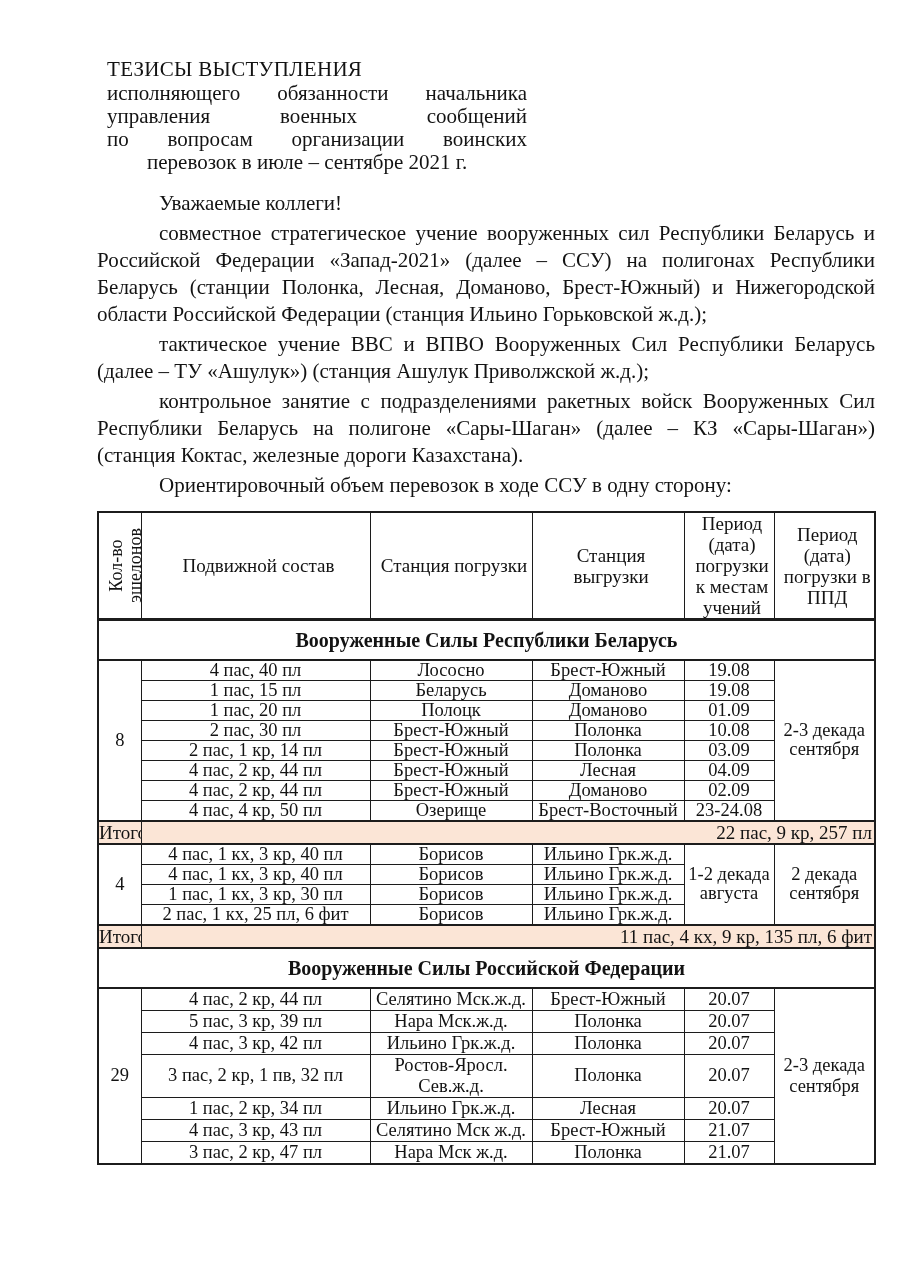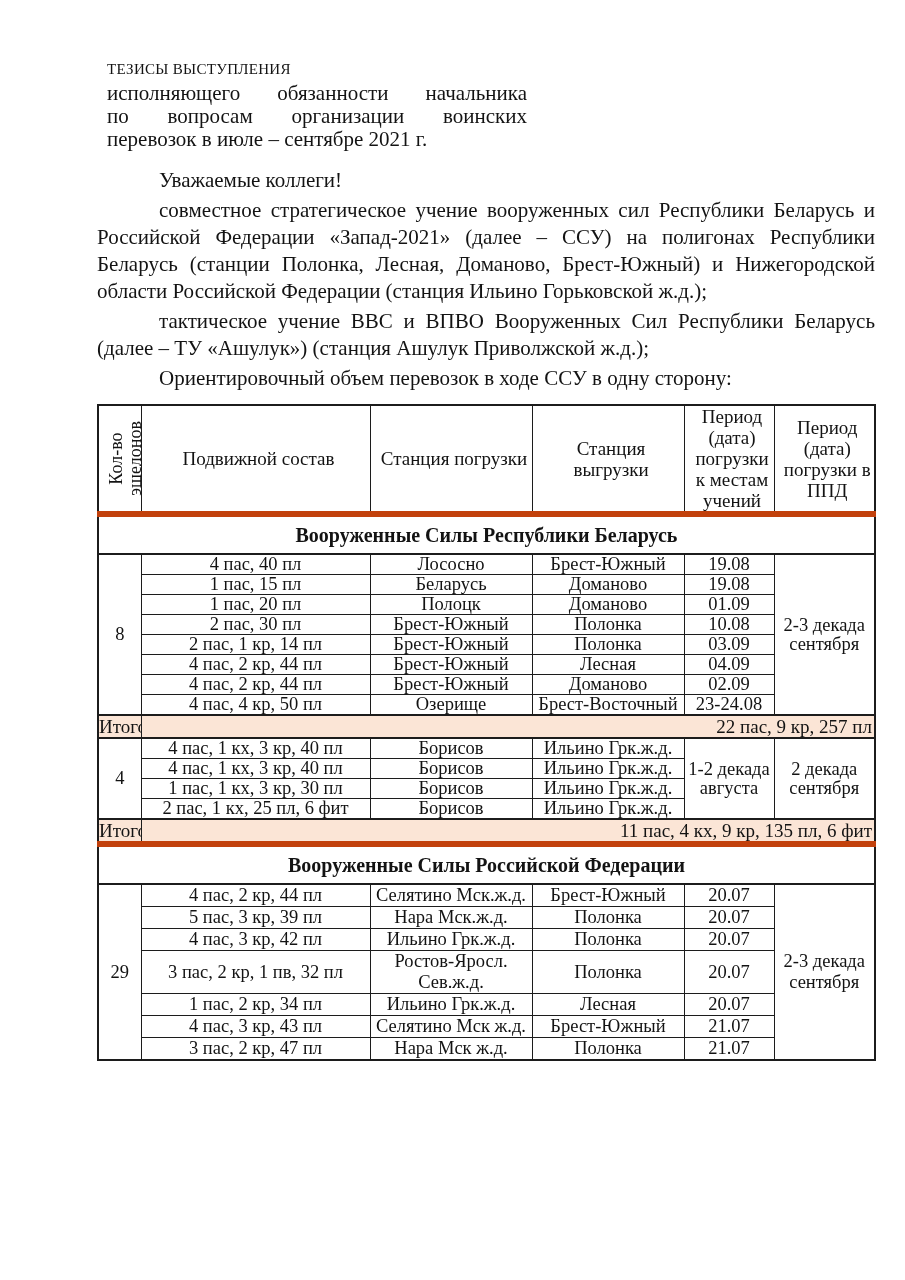--- a/index.html
+++ b/index.html
@@ -10,23 +10,23 @@
     height: 1280px;
     background: #ffffff;
     font-family: "Liberation Serif", serif;
     color: #131313;
     padding: 56px 30px 0 97px;
     overflow: hidden;
   }
 
   
   .title-block { width: 420px; margin-left: 10px; font-size: 21px; line-height: 23px; }
-  .doc-title { font-size: 15px; line-height: 26px; letter-spacing: 0.3px; }
+  .doc-title { font-size: 21px; line-height: 26px; letter-spacing: 0.3px; }
   .subtitle-line { text-align: justify; text-align-last: justify; }
-  .subtitle-line.last { text-align-last: left; }
+  .subtitle-line.last { text-align-last: left; margin-left: 40px; }
 
   
   .body-text { width: 778px; font-size: 21px; line-height: 27px; margin-top: 16px; }
   .para { margin: 3px 0; text-align: justify; text-indent: 62px; }
   .para.salutation { }
 
   
   table.ttable {
     border-collapse: collapse;
     table-layout: fixed;
@@ -51,21 +51,21 @@
     white-space: pre-line;
     line-height: 19px;
     margin: 0 auto;
     font-size: 18px;
   }
   tr.section td {
     height: 40px;
     font-weight: bold;
     font-size: 20px;
     line-height: 22px;
-    border-top: 6px solid #c2410c;
+    border-top: 2px solid #c2410c;
     border-bottom: 2px solid #1c1c1c;
   }
   tr.grp td { height: 18px; line-height: 19px; }
   tr.grp3 td { height: 21px; line-height: 21px; }
   td.ppd, td.ptrain { line-height: 22px; border-radius: 18px; }
   tr.total td {
     height: 22px;
     line-height: 21px;
     background: #fbe5d6;
     border-top: 2px solid #1c1c1c;
@@ -76,28 +76,30 @@
   td.tvalue { text-align: right; padding-left: 9px; font-family: Liberation Serif, serif; }
 </style>
 </head>
 <body>
 
 <div class="page">
 
   <div class="title-block">
     <div class="doc-title">ТЕЗИСЫ ВЫСТУПЛЕНИЯ</div>
     <div class="subtitle-line">исполняющего обязанности начальника</div>
+    <div class="subtitle-line">управления военных сообщений</div>
     <div class="subtitle-line">по вопросам организации воинских</div>
     <div class="subtitle-line last">перевозок в июле – сентябре 2021 г.</div>
   </div>
 
   <div class="body-text">
     <p class="para salutation">Уважаемые коллеги!</p>
     <p class="para">совместное стратегическое учение вооруженных сил Республики Беларусь и Российской Федерации «Запад-2021» (далее – ССУ) на полигонах Республики Беларусь (станции Полонка, Лесная, Доманово, Брест-Южный) и Нижегородской области Российской Федерации (станция Ильино Горьковской ж.д.);</p>
     <p class="para">тактическое учение ВВС и ВПВО Вооруженных Сил Республики Беларусь (далее – ТУ «Ашулук») (станция Ашулук Приволжской ж.д.);</p>
+    <p class="para">контрольное занятие с подразделениями ракетных войск Вооруженных Сил Республики Беларусь на полигоне «Сары-Шаган» (далее – КЗ «Сары-Шаган») (станция Коктас, железные дороги Казахстана).</p>
     <p class="para">Ориентировочный объем перевозок в ходе ССУ в одну сторону:</p>
   </div>
 
   <table class="ttable">
     <colgroup>
       <col style="width:43px">
         <col style="width:229px">
         <col style="width:162px">
       <col style="width:152px">
         <col style="width:90px">

